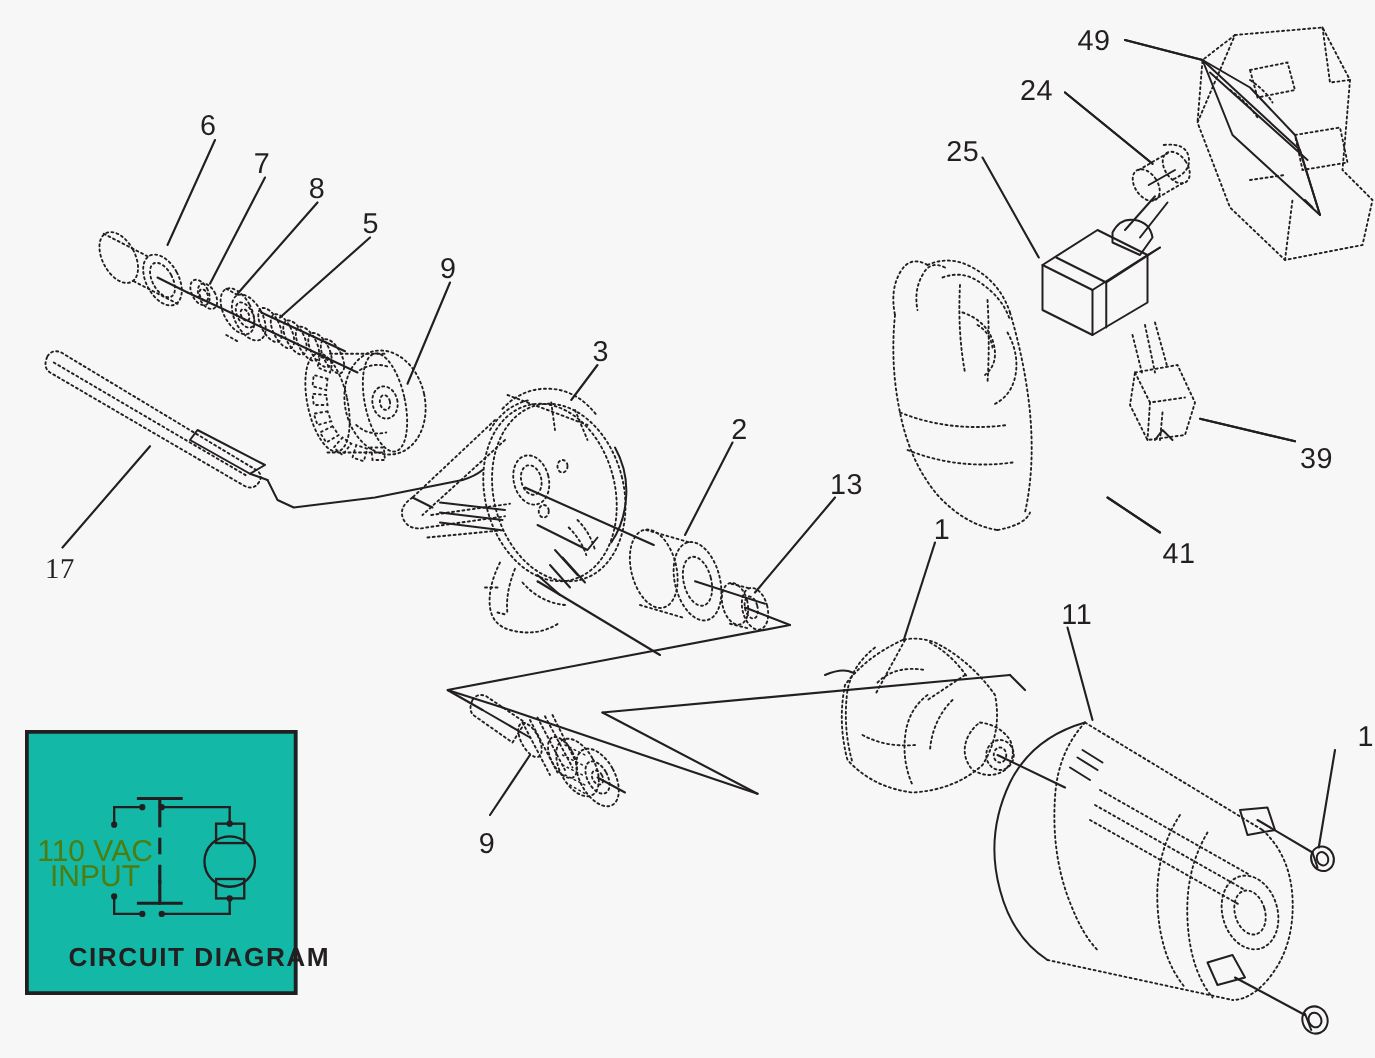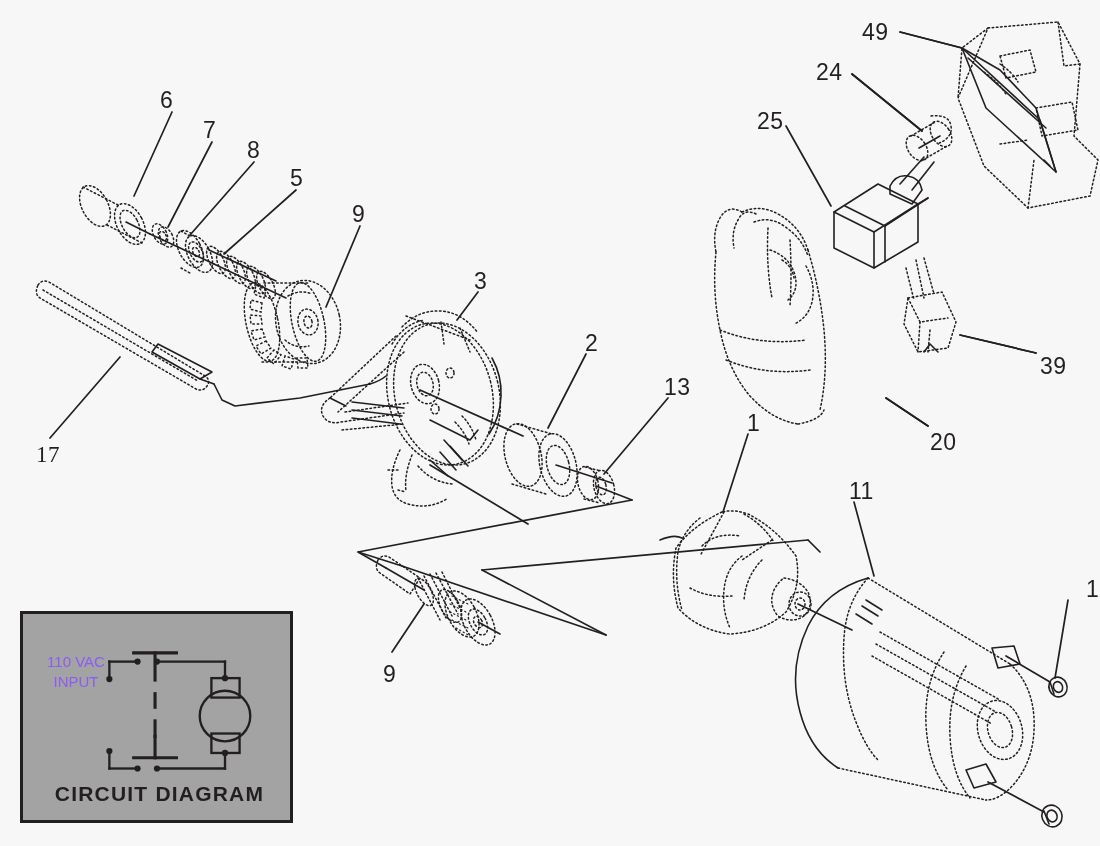--- a/index.html
+++ b/index.html
@@ -19,44 +19,44 @@
     font-size:23px;
     color:#231f20;
     letter-spacing:0.5px;
     line-height:1;
     white-space:nowrap;
     user-select:none;
   }
   
   #circuit-box{
     position:absolute;
-    left:20px;top:611px;width:273px;height:212px;
+    left:20px;top:584px;width:218px;height:212px;
     border:3px solid #231f20;
-    background:#a3a3a3;
+    background:#14b8a6;
     box-sizing:border-box;
   }
   #circuit-title{
     position:absolute;
     left:0;top:168px;width:273px;
     text-align:center;
     font-family:"Liberation Sans", sans-serif;
     font-weight:bold;
     font-size:21px;
     letter-spacing:1.2px;
     color:#231f20;
   }
   #vac-label{
     position:absolute;
-    left:28px;top:652px;
+    left:28px;top:672px;
     width:96px;
     text-align:center;
     font-family:"Liberation Sans", sans-serif;
-    font-size:15px;
+    font-size:24px;
     line-height:20px;
-    color:#8b5cf6;
+    color:#4d7c0f;
     white-space:pre-line;
   }
 </style>
 </head>
 <body>
 
 <div id="stage">
 
   <svg class="layer" viewBox="0 0 1100 846">
     <defs>
@@ -411,21 +411,21 @@
       <div class="callout" style="left: 664px; top: 376px;">13</div>
       <div class="callout" style="left: 747px; top: 412px;">1</div>
       <div class="callout" style="left: 849px; top: 480px;">11</div>
       <div class="callout" style="left: 1066px; top: 578px; margin-left: 20px;">16</div>
       <div class="callout" style="left: 383px; top: 663px;">9</div>
       <div class="callout" style="left: 36px; top: 443px; font-family: Liberation Serif, serif;">17</div>
       <div class="callout" style="left: 862px; top: 21px;">49</div>
       <div class="callout" style="left: 816px; top: 61px;">24</div>
       <div class="callout" style="left: 757px; top: 110px;">25</div>
       <div class="callout" style="left: 1040px; top: 355px;">39</div>
-      <div class="callout" style="left: 930px; top: 431px;">20</div>
+      <div class="callout" style="left: 930px; top: 431px;">41</div>
     </div>
 
   <div id="circuit-box">
     <svg viewBox="0 0 273 212" style="position:absolute;left:0;top:0;width:100%;height:100%;">
       <defs>
         <style>
           .wire { fill:none; stroke:#231f20; stroke-width:2.4; stroke-linecap:square; }
           .wthick { fill:none; stroke:#231f20; stroke-width:3.2; stroke-linecap:square; }
         </style>
       </defs>

